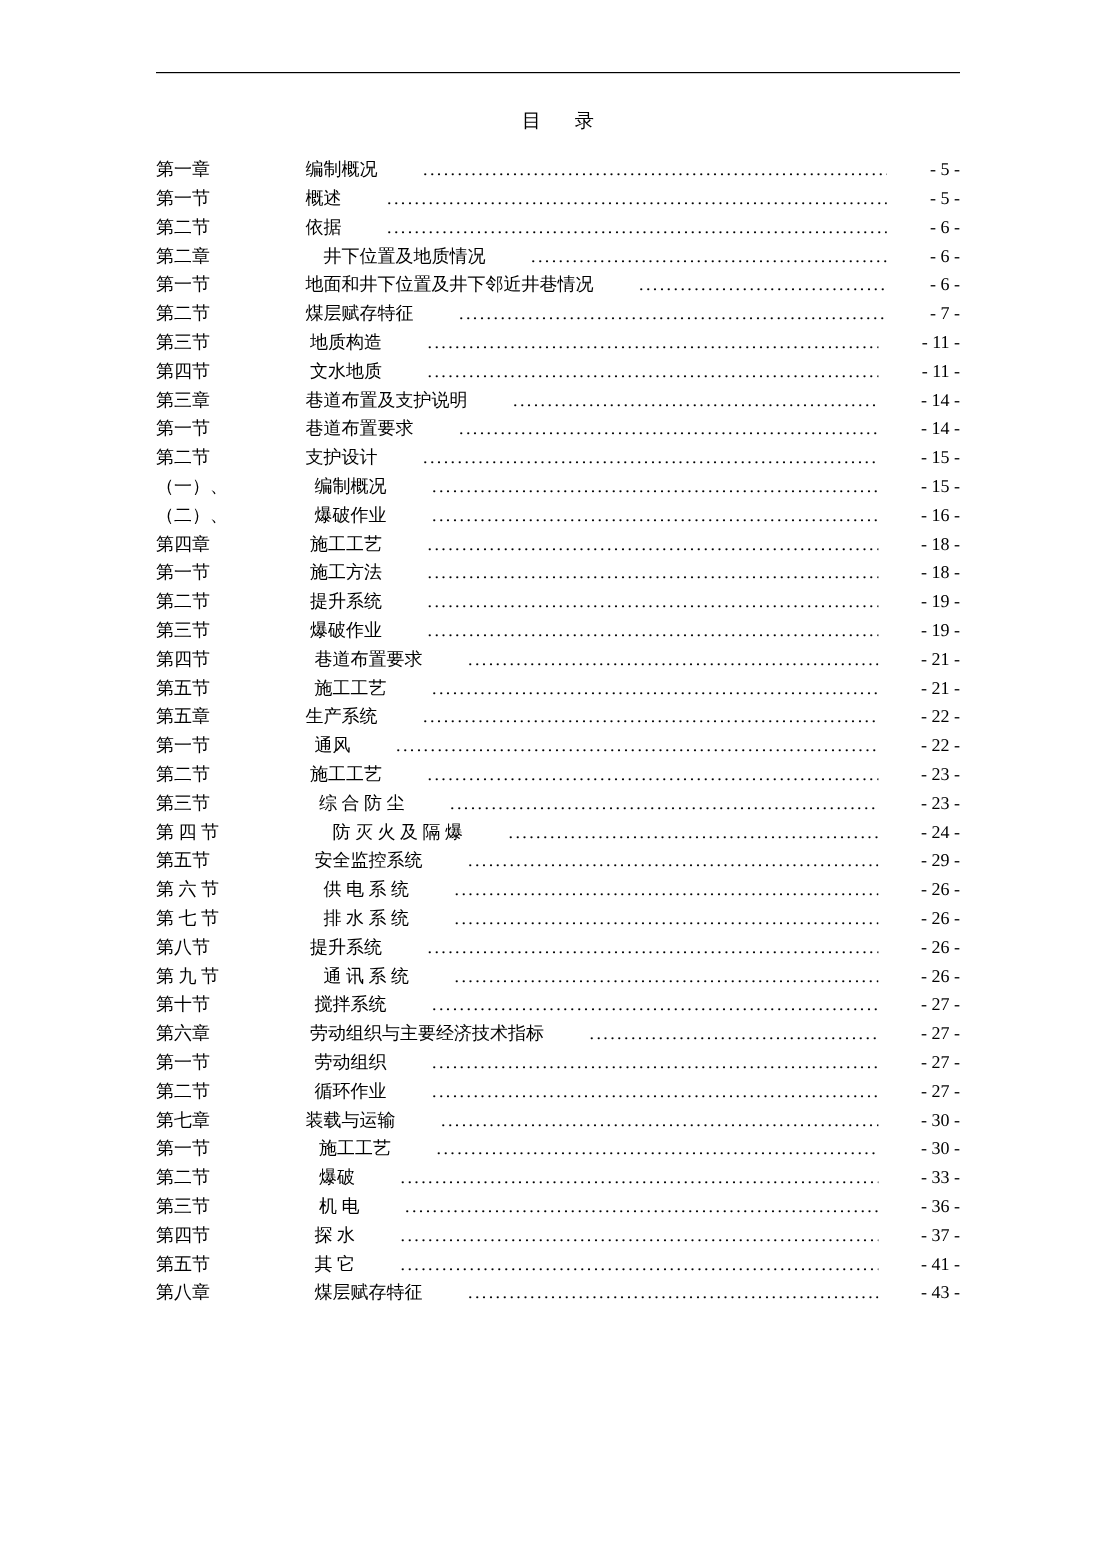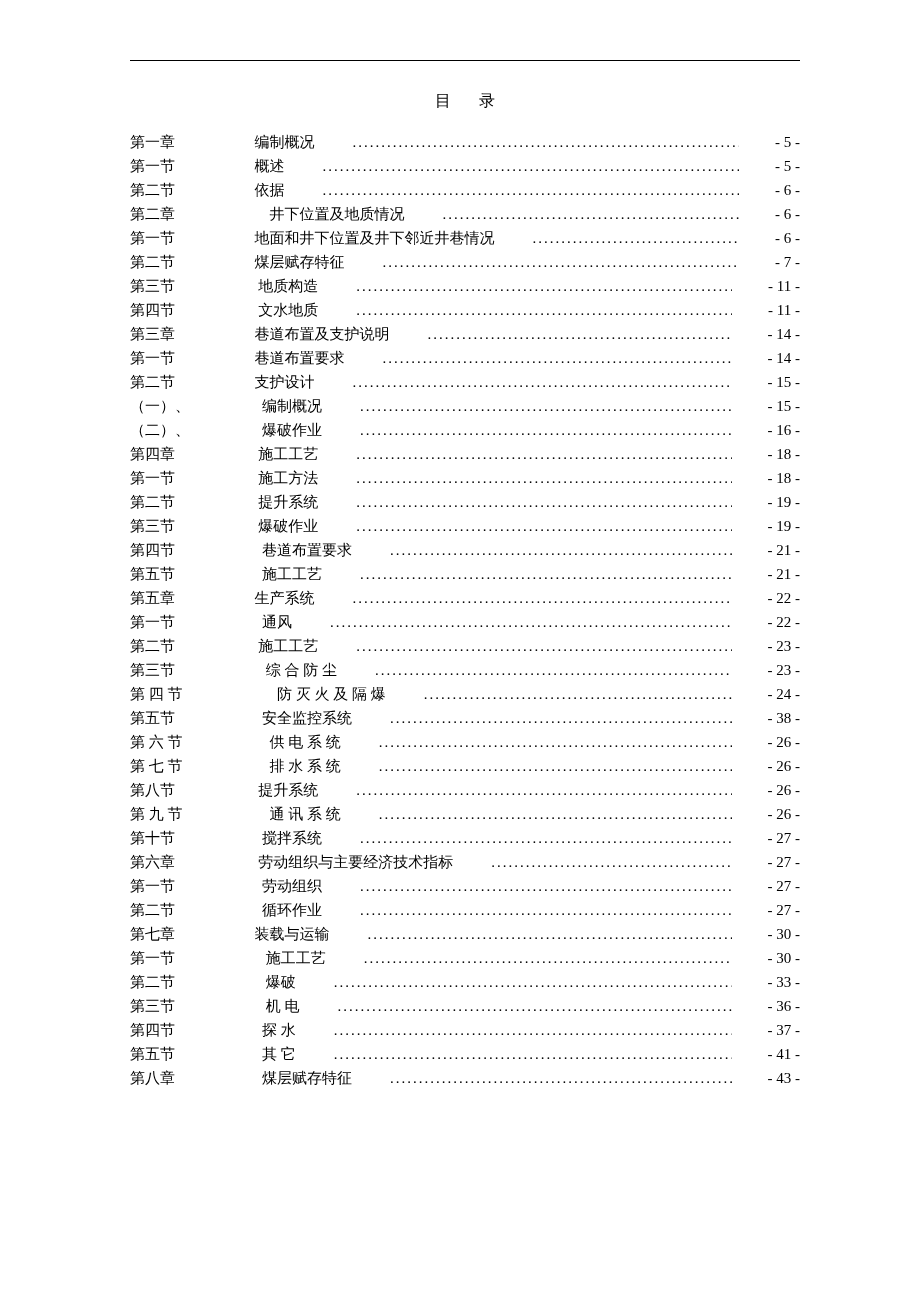--- a/index.html
+++ b/index.html
@@ -231,21 +231,21 @@
         <span class="toc-gap">      </span>
         <span class="toc-text">防 灭 火 及 隔 爆  </span>
         <span class="toc-dots">............................................................................................................................................................................................................................................................................................................</span>
         <span class="toc-page">- 24 -</span>
       </div>
       <div class="toc-line">
         <span class="toc-part">第五节</span>
         <span class="toc-gap">    </span>
         <span class="toc-text">安全监控系统 </span>
         <span class="toc-dots">............................................................................................................................................................................................................................................................................................................</span>
-        <span class="toc-page">- 38 -</span>
+        <span class="toc-page">- 29 -</span>
       </div>
       <div class="toc-line">
         <span class="toc-part">第 六 节</span>
         <span class="toc-gap">    </span>
         <span class="toc-text">供 电 系 统  </span>
         <span class="toc-dots">............................................................................................................................................................................................................................................................................................................</span>
         <span class="toc-page">- 26 -</span>
       </div>
       <div class="toc-line">
         <span class="toc-part">第 七 节</span>

